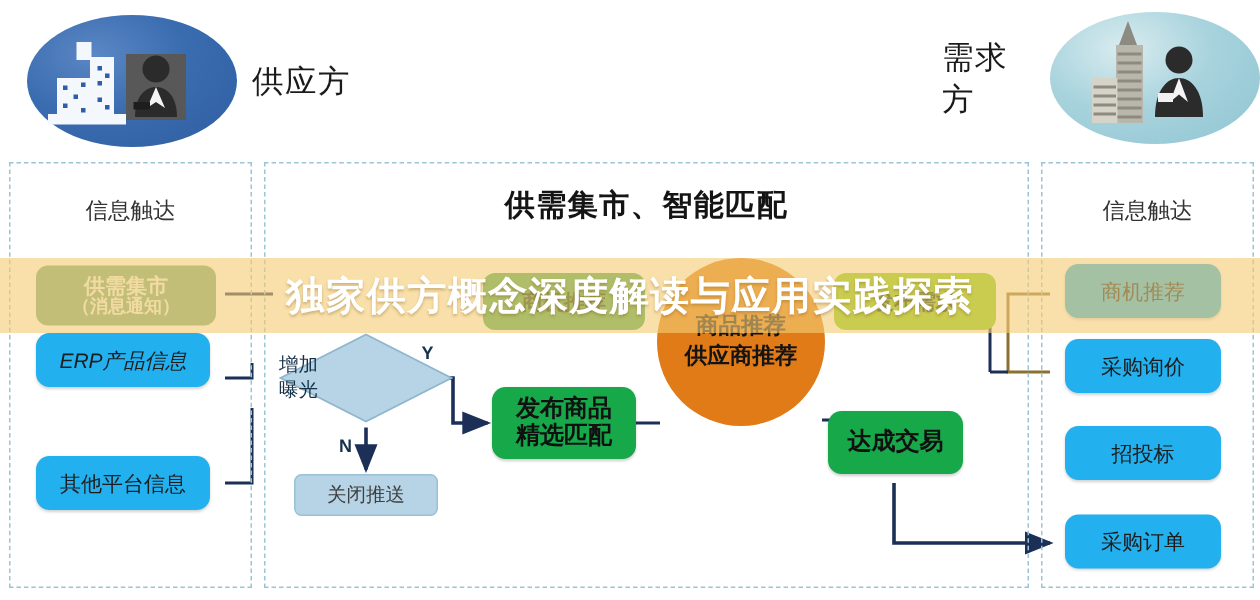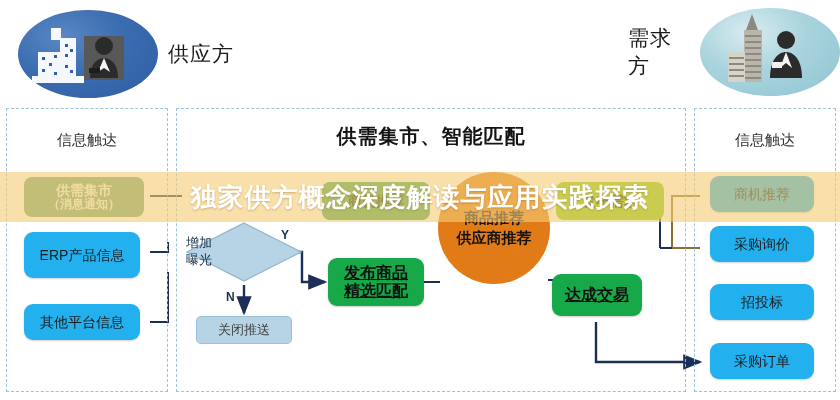--- a/index.html
+++ b/index.html
@@ -22,21 +22,21 @@
   
   .panel{position:absolute;border:1px dashed #9dc3d8;background:transparent;}
   .panel-title{position:absolute;width:100%;text-align:center;font-size:15px;color:#333;}
 
   
   .node{position:absolute;display:flex;align-items:center;justify-content:center;
         text-align:center;line-height:1.15;box-sizing:border-box;}
   .cyan{background:#22b0ef;border-radius:9px;color:#1d1d1d;font-size:14px;
         box-shadow:0 1px 2px rgba(0,0,0,.18);}
   .green{background:#17a84a;border-radius:9px;color:#111;font-size:16px;font-weight:bold;
-         box-shadow:0 1px 2px rgba(0,0,0,.2);text-decoration:underline;}
+         box-shadow:0 1px 2px rgba(0,0,0,.2);}
   .greenlite{background:#2faa52;border-radius:8px;color:#143d18;font-size:14px;font-weight:bold;}
   .steel{background:#b6d4e6;border-radius:5px;color:#404040;font-size:13px;border:1px solid #9cc0d6;}
   .circle{position:absolute;border-radius:50%;background:#e07b18;display:flex;flex-direction:column;
           align-items:center;justify-content:center;color:#141414;font-weight:bold;font-size:15px;
           line-height:1.35;}
 
   .diamond{position:absolute;}
   .diamond-txt{position:absolute;width:100%;text-align:left;font-size:13px;color:#16314a;line-height:1.1;}
 
   .center-title{position:absolute;width:100%;text-align:center;font-size:20px;font-weight:bold;
@@ -151,21 +151,21 @@
     </div>
   </div>
 
   <div class="panel" style="left:6px;top:108px;width:160px;height:282px;">
     <div class="panel-title" style="top:22px;">信息触达</div>
   </div>
   <div class="node greenlite" style="left:24px;top:177px;width:120px;height:40px;flex-direction:column;background:#6fa97c;color:#e9f3ea;">
     <span>供需集市</span>
     <span style="font-size:12px;">（消息通知）</span>
   </div>
-  <div class="node cyan" style="left:24px;top:232px;width:116px;height:46px;">ERP产品信息</div>
+  <div class="node cyan" style="left:24px;top:222px;width:116px;height:36px;font-style:italic;">ERP产品信息</div>
   <div class="node cyan" style="left:24px;top:304px;width:116px;height:36px;">其他平台信息</div>
 
   <div class="panel" style="left:176px;top:108px;width:508px;height:282px;">
     <div class="center-title" style="top:14px;">供需集市、智能匹配</div>
   </div>
 
   <div class="diamond" style="left:186px;top:222px;width:116px;height:60px;">
     <svg width="116" height="60" viewBox="0 0 116 60">
       <polygon points="58,1 115,30 58,59 1,30" fill="#b6d4e6" stroke="#8fb6cd" stroke-width="1.2"></polygon>
     </svg>

